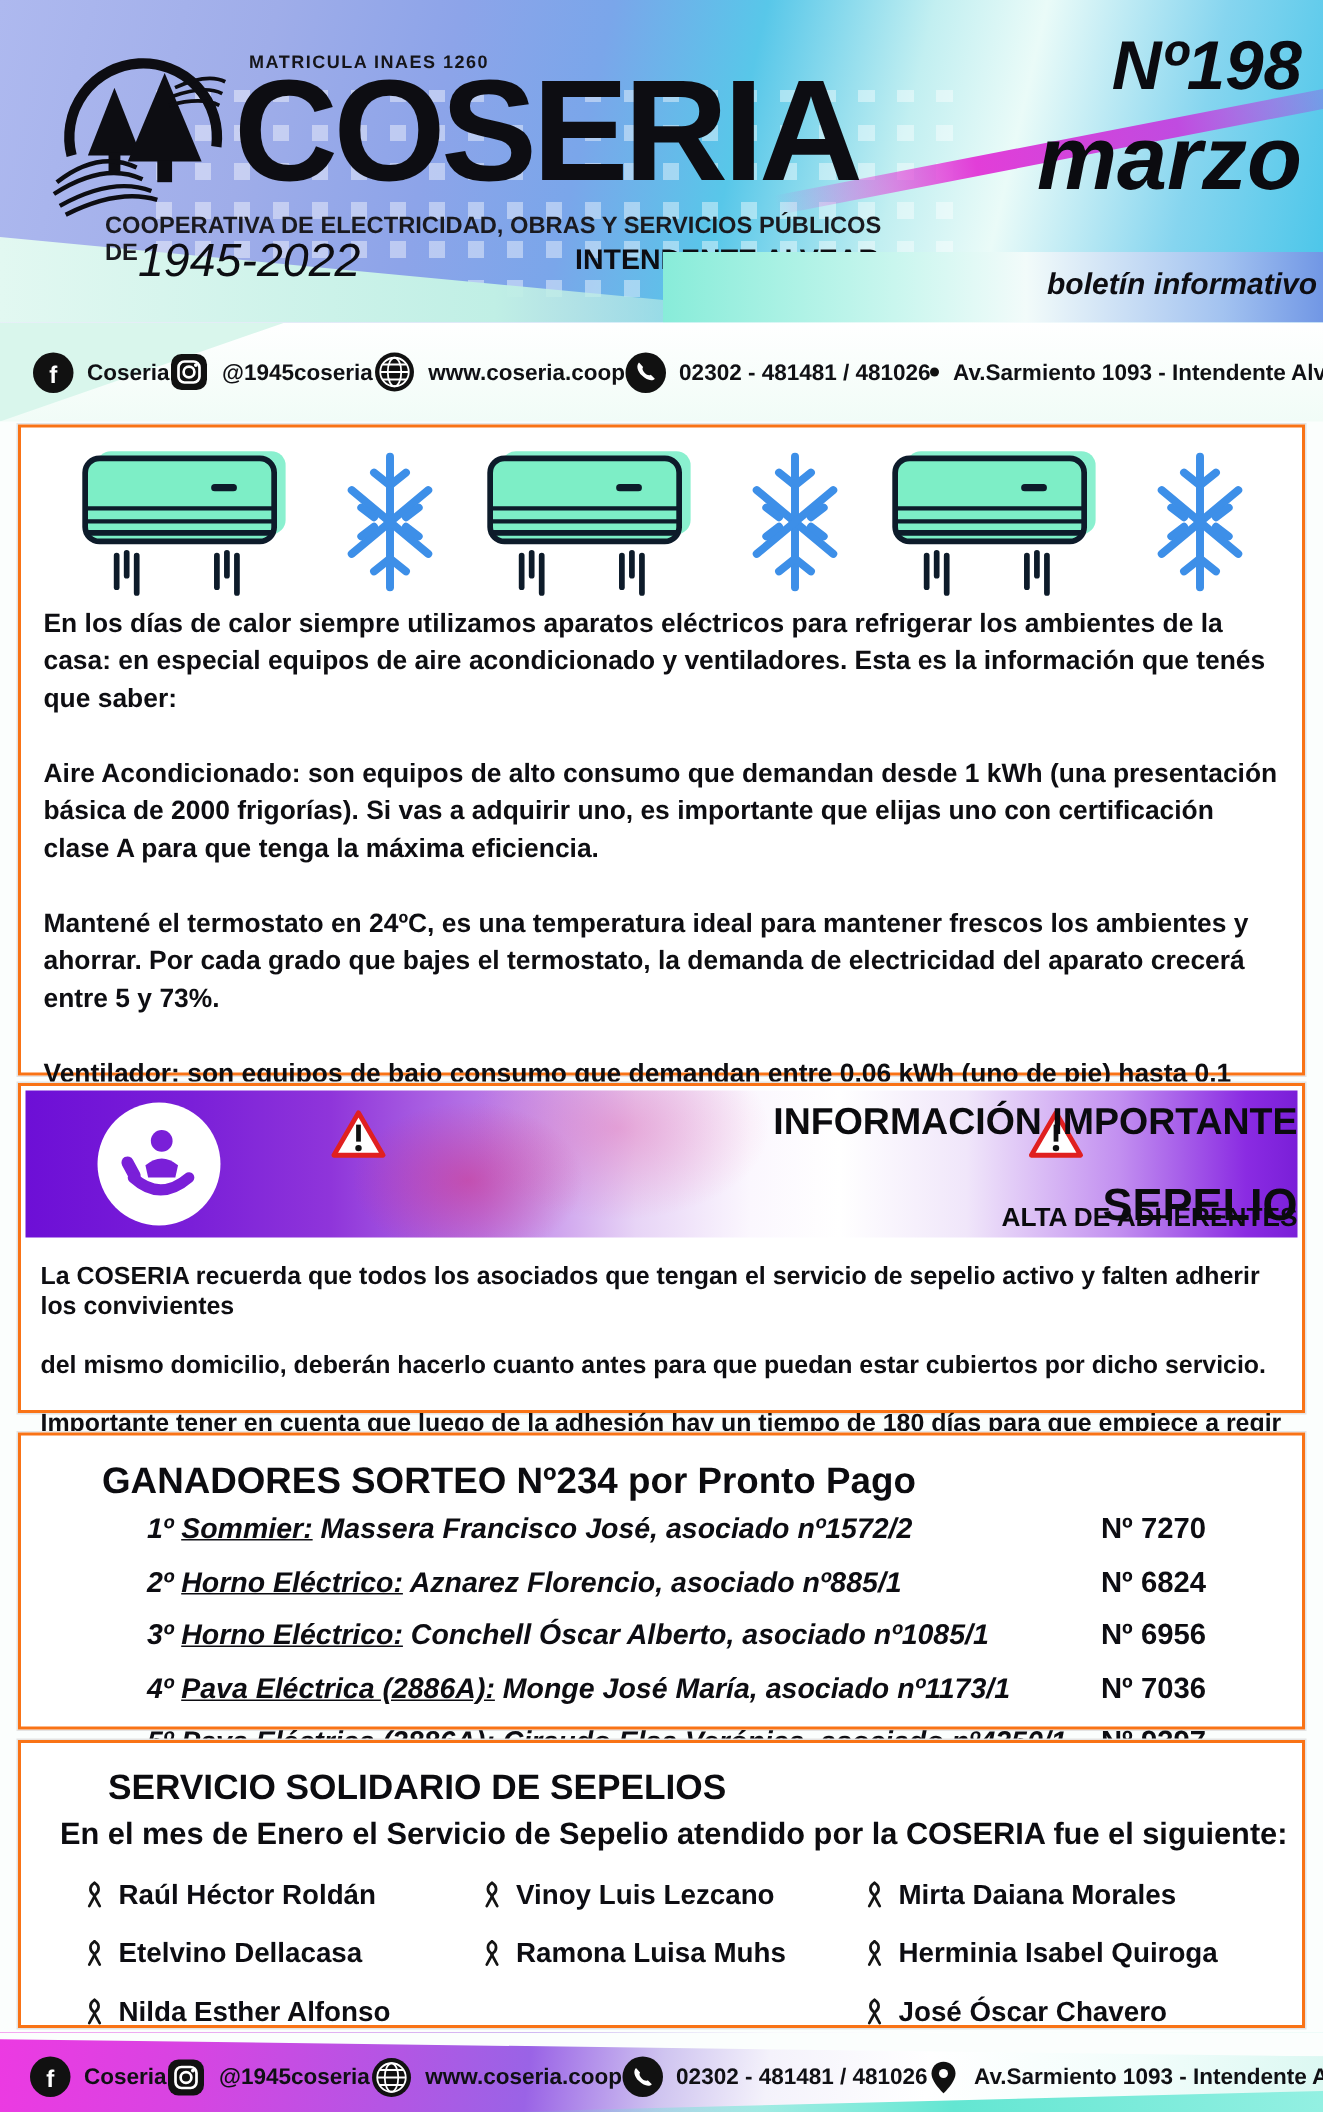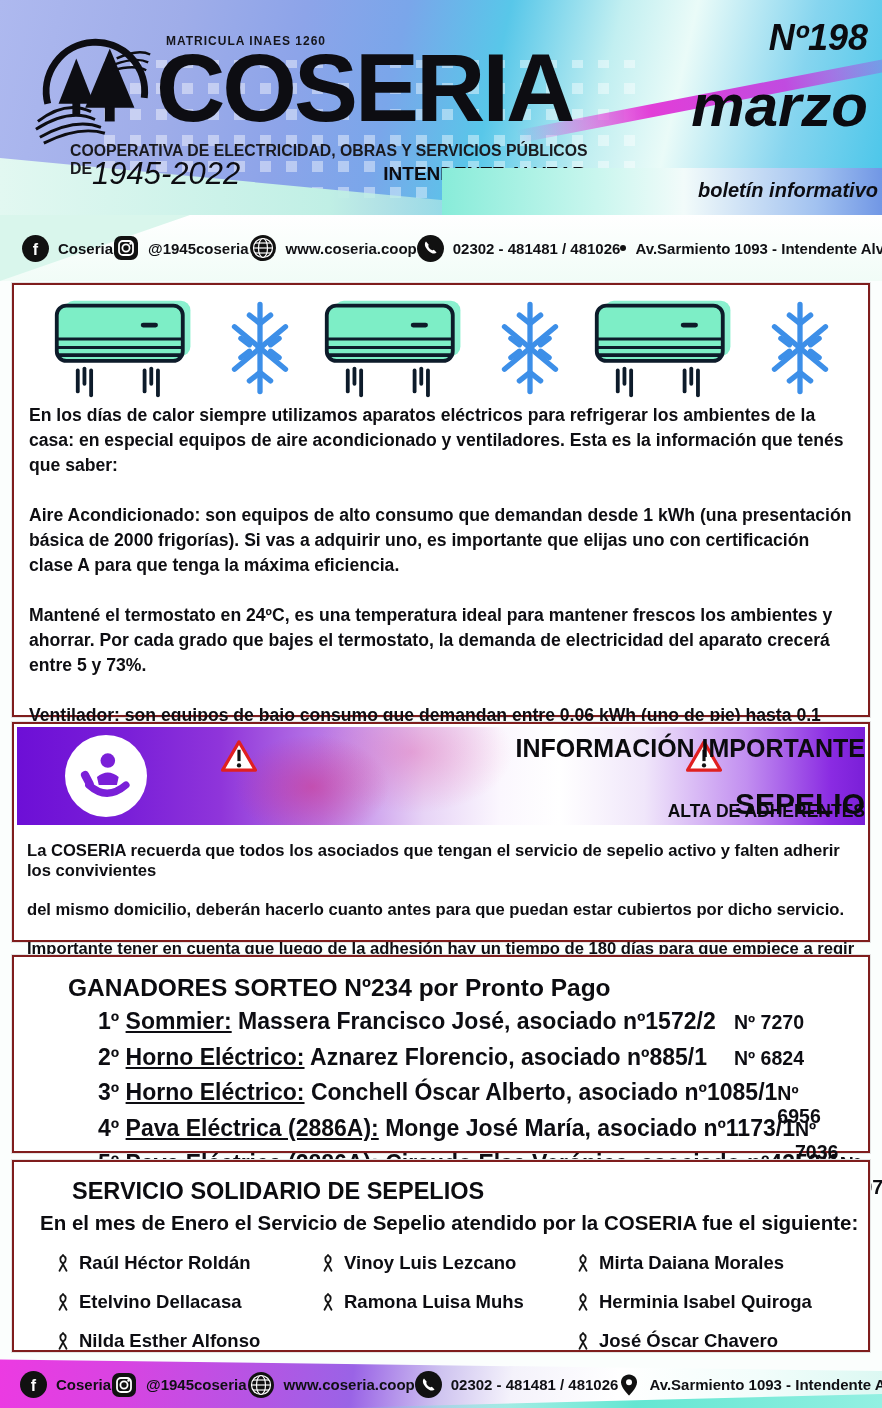--- a/index.html
+++ b/index.html
@@ -16,38 +16,38 @@
   .mint-wedge { position:absolute; left:0; bottom:0; width:600px; height:95px;
     background:linear-gradient(to right,#e2f8f1,#c0efe5 55%,rgba(190,238,228,0)); clip-path:polygon(0 40%,100% 100%,0 100%); }
   .magenta-stripe { position:absolute; right:-18px; top:56px; width:390px; height:13px;
     background:linear-gradient(90deg,rgba(235,80,205,0),#e23ed8 35%,#c04be0 70%,rgba(125,85,225,.25));
     transform:rotate(-11deg); transform-origin:right center; }
   .matricula { position:absolute; left:166px; top:34px; font-size:12px; font-weight:bold; letter-spacing:1px; color:#15151a; }
   .brand { position:absolute; left:156px; top:40px; font-size:96px; font-weight:bold; letter-spacing:-3px; line-height:1; color:#0d0d12; }
   .sub1 { position:absolute; left:70px; top:142px; width:525px; font-size:15.8px; font-weight:bold; color:#1a1a1f; }
   .sub2 { position:absolute; left:300px; top:163px; width:286px; text-align:right; font-size:19px; font-weight:bold; color:#0d0d12; }
   .years { position:absolute; left:92px; top:156px; font-size:31px; font-weight:normal; font-style:italic; color:#0d0d12; }
-  .issue-no { position:absolute; right:14px; top:20px; font-size:36px; font-weight:bold; font-style:italic; line-height:1; color:#0b0b10;text-align:right; }
+  .issue-no { position:absolute; right:14px; top:20px; font-size:46px; font-weight:bold; font-style:italic; line-height:1; color:#0b0b10;text-align:right; }
   .issue-month { position:absolute; right:14px; top:76px; font-size:60px; font-weight:bold; font-style:italic; line-height:1; color:#0b0b10; }
   .tag-band { position:absolute; right:0; top:168px; width:440px; height:47px; text-align:right; padding-right:4px; line-height:45px;
     background:linear-gradient(90deg,#88ecd9 0%,#c9f6ee 35%,#f2fbfa 55%,#a2c2f0 85%,#7197e5 100%);
     font-size:20px; font-style:italic; font-weight:600; color:#0d0d12; }
   .logo-mark { position:absolute; left:32px; top:28px; }
 
   
   .contact-bar { position:absolute; left:0; width:882px; display:flex; align-items:center; justify-content:space-between; padding:0 22px; }
   .contact-top { top:215px; height:66px; background:linear-gradient(180deg,#ffffff,#f1fcf7); }
   .contact-top::before { content:""; position:absolute; left:0; top:0; width:190px; height:100%; background:#d9f6ec; clip-path:polygon(0 0,100% 0,0 100%); }
   .contact-item { display:flex; align-items:center; gap:9px; position:relative; }
   .contact-item .txt { font-size:15px; font-weight:bold; color:#101014; white-space:nowrap; }
   .icon-circle { width:27px; height:27px; border-radius:50%; background:#111; display:flex; align-items:center; justify-content:center; flex:0 0 auto; }
   .sep-dot { width:6px; height:6px; border-radius:50%; background:#111; }
 
   
-  .cbox { position:absolute; left:12px; width:858px; background:#fff; border:2px solid #7f1d1d; box-shadow:0 0 0 1px #e4e4e4; }
+  .cbox { position:absolute; left:12px; width:858px; background:#fff; border:2px solid #f97316; box-shadow:0 0 0 1px #e4e4e4; }
   .box-tips { top:283px; height:434px; }
   .icons-row { display:flex; align-items:center; justify-content:space-between; padding:16px 34px 0 34px; height:110px; }
   .tips-text { padding:8px 15px 0 15px; }
   .tips-text p { font-size:17.6px; font-weight:bold; line-height:1.42; color:#0e0e12; margin-bottom:25px; }
 
   .box-sepelio { top:722px; height:220px; padding:3px; }
   .banner { position:relative; height:98px; overflow:hidden;
     background:
       radial-gradient(110px 75px at 295px 60px, rgba(210,45,125,.50), transparent 70%),
       radial-gradient(140px 85px at 395px 25px, rgba(228,90,165,.38), transparent 72%),
@@ -58,21 +58,21 @@
   .bt3 { top:74px; font-size:17.5px; font-weight:bold; }
   .care-badge { position:absolute; left:48px; top:8px; width:82px; height:82px; border-radius:50%; background:#fff; display:flex; align-items:center; justify-content:center; }
   .warn-left { position:absolute; left:203px; top:12px; }
   .warn-right { position:absolute; left:668px; top:12px; }
   .sepelio-lines { padding:16px 8px 0 10px; }
   .sepelio-lines p { font-size:16.6px; font-weight:bold; color:#0e0e12; margin-bottom:19px; }
 
   .box-sorteo { top:955px; height:198px; }
   .sorteo-title { padding:17px 0 6px 54px; font-size:24.5px; font-weight:bold; color:#0c0c10; }
   .winner-row { display:flex; justify-content:space-between; align-items:baseline; padding:0 64px 0 84px; height:35.5px; }
-  .winner-left { font-size:23px; font-weight:bold; color:#0d0d12; white-space:nowrap; }
+  .winner-left { font-size:19px; font-weight:bold; color:#0d0d12; white-space:nowrap;font-style:italic; }
   .winner-left .prize { text-decoration:underline; }
   .winner-no { font-size:19.5px; font-weight:bold; color:#0d0d12; }
   .sorteo-note { padding:10px 10px 0 80px; font-size:12.8px; font-weight:bold; color:#111; line-height:1.5; }
 
   .box-servicio { top:1160px; height:192px; }
   .servicio-title { padding:16px 0 2px 58px; font-size:23.5px; font-weight:bold; color:#0c0c10; }
   .servicio-sub { padding:4px 0 0 26px; font-size:20.5px; font-weight:bold; color:#0c0c10; }
   .names-grid { display:grid; grid-template-columns:265px 255px 1fr; padding:16px 0 0 42px; }
   .name-item { display:flex; align-items:center; gap:9px; margin-bottom:15px; }
   .name-item .txt { font-size:18.5px; font-weight:bold; color:#0d0d12; white-space:nowrap; }

